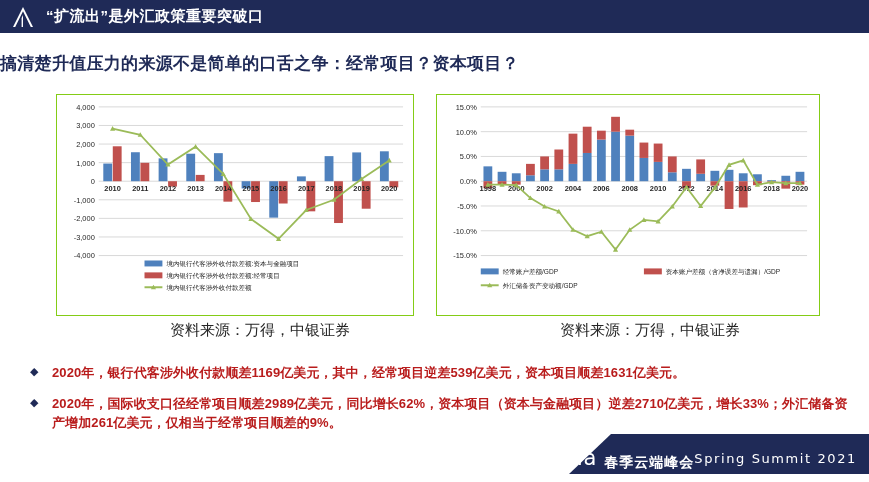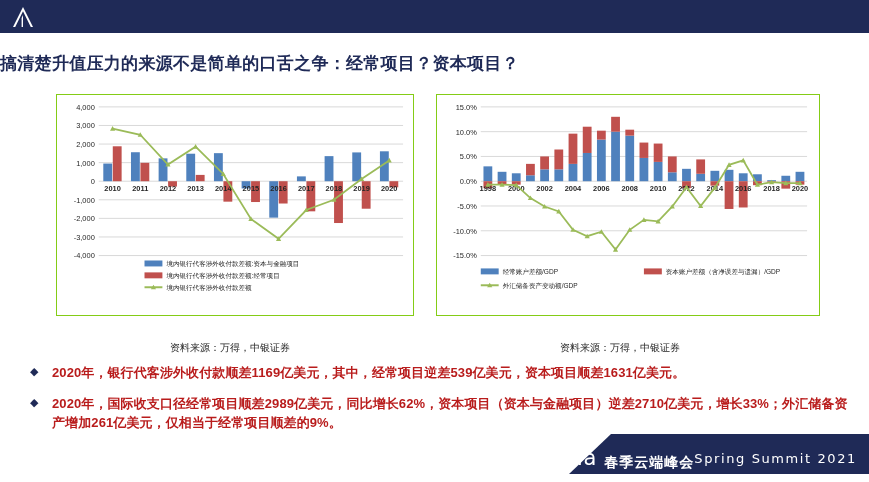--- a/index.html
+++ b/index.html
@@ -27,21 +27,21 @@
     color:#1f2a57;font-size:17px;font-weight:bold;letter-spacing:.3px;
   }
   
   .panel{
     position:absolute;background:#ffffff;border:1px solid #84cc16;box-sizing:border-box;
   }
   .panel-left{left:56px;top:94px;width:358px;height:222px;}
   .panel-right{left:436px;top:94px;width:384px;height:222px;text-align:center;}
   .plot{position:absolute;left:0;top:0;width:100%;height:100%;}
   .source{
-    position:absolute;font-size:10px;color:#262626;white-space:nowrap;margin-top:20px;
+    position:absolute;font-size:15px;color:#262626;white-space:nowrap;
   }
   .source-left{left:170px;top:321px;}
   .source-right{left:560px;top:321px;}
   
   .bullets{position:absolute;left:30px;top:363px;width:820px;}
   .bullet{display:flex;align-items:flex-start;margin-bottom:12px;}
   .bullet-mark{
     color:#1f2a57;font-size:11px;line-height:17px;width:22px;flex:0 0 22px;
     text-align:left;
   }
@@ -74,20 +74,21 @@
 </head>
 <body>
 
 <div class="header">
   <div class="header-logo">
     <svg width="24" height="22" viewBox="0 0 24 22" aria-hidden="true">
       <path d="M12 1 L22 21 L19.8 21 L12 5.2 L4.2 21 L2 21 Z" fill="#ffffff"></path>
       <path d="M12 9 L12 21 L10.6 21 L10.6 12 Z" fill="#ffffff"></path>
     </svg>
   </div>
+  <div class="header-title">“扩流出”是外汇政策重要突破口</div>
 </div>
 
 <div class="slide-title">搞清楚升值压力的来源不是简单的口舌之争：经常项目？资本项目？</div>
 
 <div class="panel panel-left">
   <svg class="plot" id="svg-left" viewBox="0 0 358 222" preserveAspectRatio="none">
       <line x1="42" x2="348" y1="12" y2="12" stroke="#cfcfcf" stroke-width="0.8"></line>
       <text x="38" y="15" text-anchor="end" font-size="7.5" fill="#262626">4,000</text>
       <line x1="42" x2="348" y1="30.75" y2="30.75" stroke="#cfcfcf" stroke-width="0.8"></line>
       <text x="38" y="33.75" text-anchor="end" font-size="7.5" fill="#262626">3,000</text>

